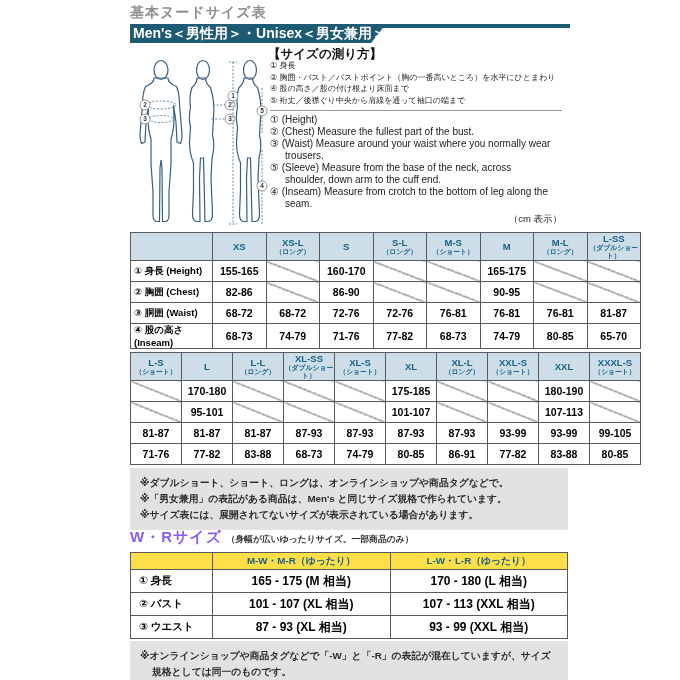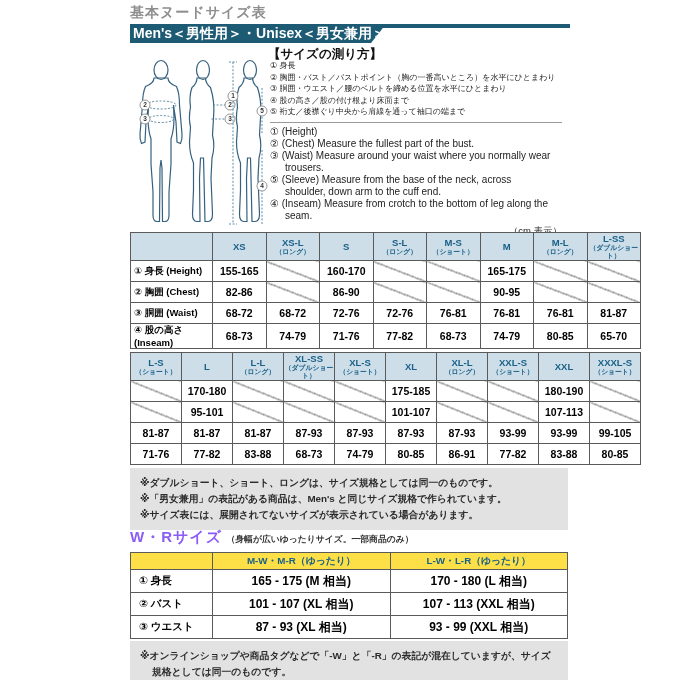--- a/index.html
+++ b/index.html
@@ -122,21 +122,20 @@
       <circle class="fig-mark-circle" cx="130" cy="128" r="5"></circle>
       <text class="fig-mark-text" x="130" y="130.4">4</text>
     </g>
   </svg>
 </div>
 
 <div class="abs instructions">
   <div class="jp-list">
     <div>① 身長</div>
     <div>② 胸囲・バスト／バストポイント（胸の一番高いところ）を水平にひとまわり</div>
-    <div>③ 胴囲・ウエスト／腰のベルトを締める位置を水平にひとまわり</div>
     <div>④ 股の高さ／股の付け根より床面まで</div>
     <div>⑤ 裄丈／後襟ぐり中央から肩線を通って袖口の端まで</div>
   </div>
   <div class="divider"></div>
   <div class="en-list">
     <div>① (Height)</div>
     <div>② (Chest) Measure the fullest part of the bust.</div>
     <div>③ (Waist) Measure around your waist where you normally wear trousers.</div>
     <div>⑤ (Sleeve) Measure from the base of the neck, across shoulder, down arm to the cuff end.</div>
     <div>④ (Inseam) Measure from crotch to the bottom of leg along the seam.</div>
@@ -328,21 +327,21 @@
     <td class="num">80-85</td>
     <td class="num">86-91</td>
     <td class="num">77-82</td>
     <td class="num">83-88</td>
     <td class="num">80-85</td>
   </tr>
 </tbody>
   </table>
 
 <div class="abs note-box notes1">
-  <div>※ダブルショート、ショート、ロングは、サイズ規格としては同一のものです。</div>
+  <div>※ダブルショート、ショート、ロングは、オンラインショップや商品タグなどで。</div>
   <div>※「男女兼用」の表記がある商品は、Men's と同じサイズ規格で作られています。</div>
   <div>※サイズ表には、展開されてないサイズが表示されている場合があります。</div>
 </div>
 
 <div class="abs wr-heading">
   <span class="wr-title">W・Rサイズ</span>
   <span class="wr-sub">（身幅が広いゆったりサイズ。一部商品のみ）</span>
 </div>
 
 <table class="abs wr-table">

